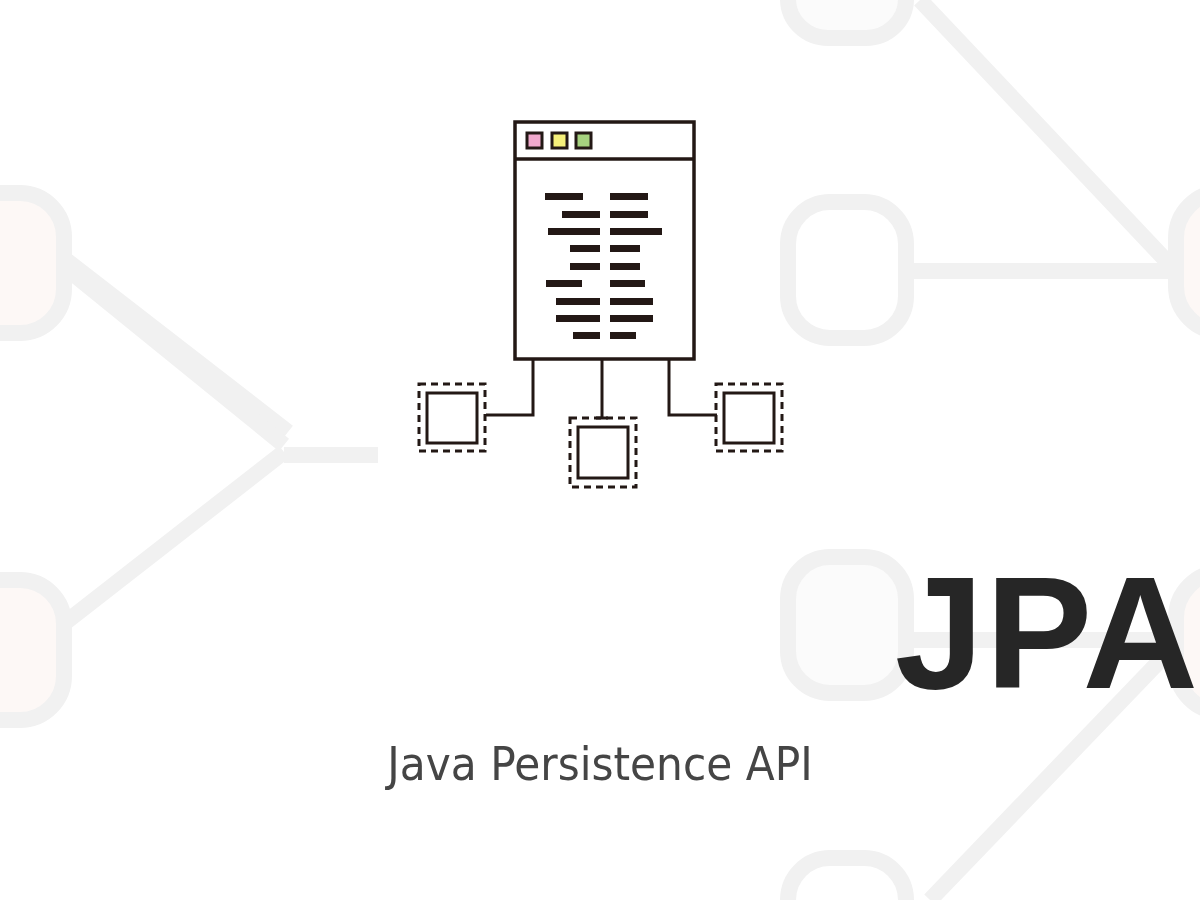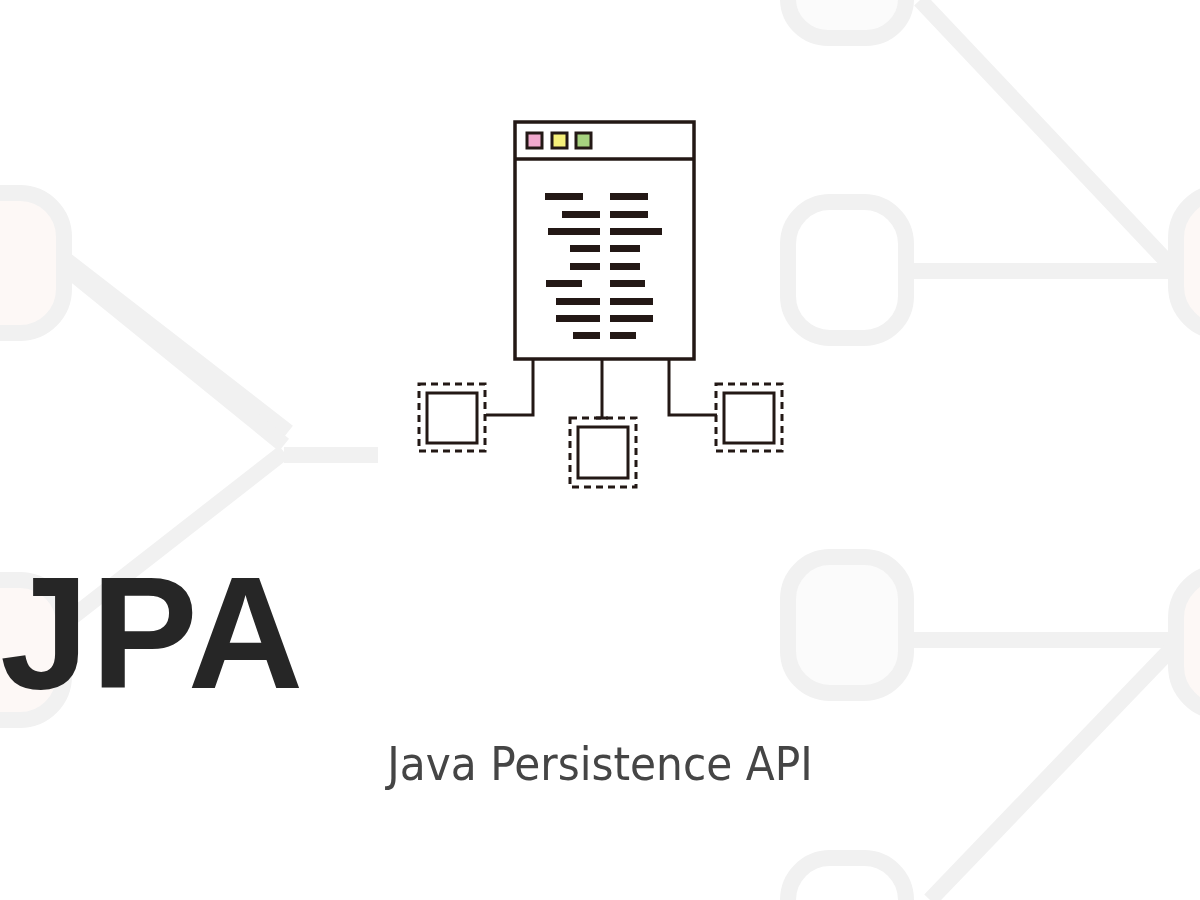--- a/index.html
+++ b/index.html
@@ -24,21 +24,21 @@
     .illustration {
       position: absolute;
       left: 0; top: 0;
       width: 1200px; height: 900px;
     }
     .title {
       position: absolute;
       left: 0;
       width: 1200px;
       top: 548px;
-      text-align: left;
+      text-align: right;
       font-family: "Liberation Sans", sans-serif;
       font-weight: 700;
       font-size: 160px;
       line-height: 170px;
       color: #262626;
       letter-spacing: 2px;
       margin: 0;
     }
     .subtitle {
       position: absolute;

